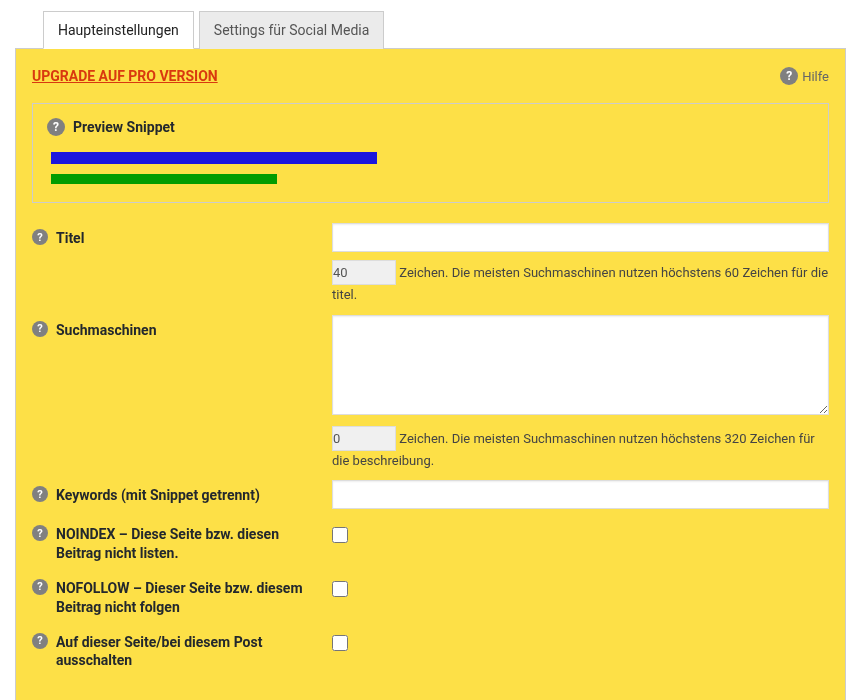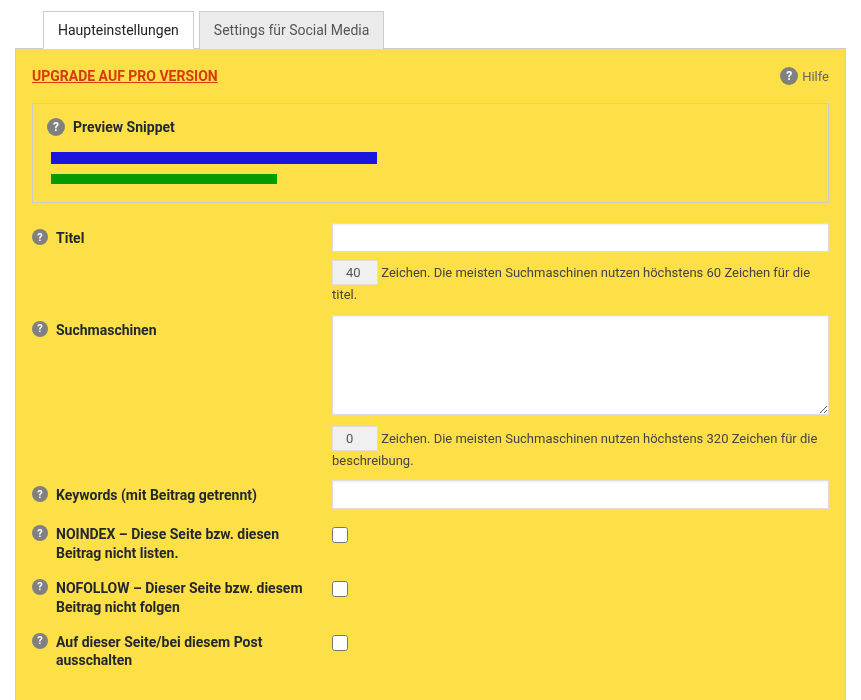--- a/index.html
+++ b/index.html
@@ -129,23 +129,23 @@
   min-height: 100px;
   padding: 6px 8px;
   border: 1px solid #ddd;
   font-family: inherit;
   font-size: 13px;
   resize: both;
   box-shadow: inset 0 1px 2px rgba(0,0,0,.07);
 }
 .count-box {
   display: inline-block;
-  width: 46px;
+  width: 64px;
   border: 1px solid #ddd;
-  padding: 4px 13px;
+  padding: 4px 0;
   background: #f0f0f0;
   color: #555;
   text-align: left;
   font-size: 13px;
   vertical-align: baseline;
 }
 .hint-line {
   color: #444;
   font-size: 13px;
   line-height: 1.5;
@@ -212,21 +212,21 @@
       <div class="hint-wrap">
         <span class="count-box">0</span>
         <span class="hint-line">Zeichen. Die meisten Suchmaschinen nutzen höchstens 320 Zeichen für die beschreibung.</span>
       </div>
     </div>
   </div>
 
   <div class="form-row">
     <div class="form-label">
       <span class="q-icon q-icon-sm">?</span>
-      <span class="text">Keywords (mit Beitrag getrennt)</span>
+      <span class="text">Keywords (mit Snippet getrennt)</span>
     </div>
     <div class="form-control">
       <input type="text" class="text-input" value="" style="">
     </div>
   </div>
 
   <div class="form-row">
     <div class="form-label">
       <span class="q-icon q-icon-sm">?</span>
       <span class="text">NOINDEX – Diese Seite bzw. diesen Beitrag nicht listen.</span>

